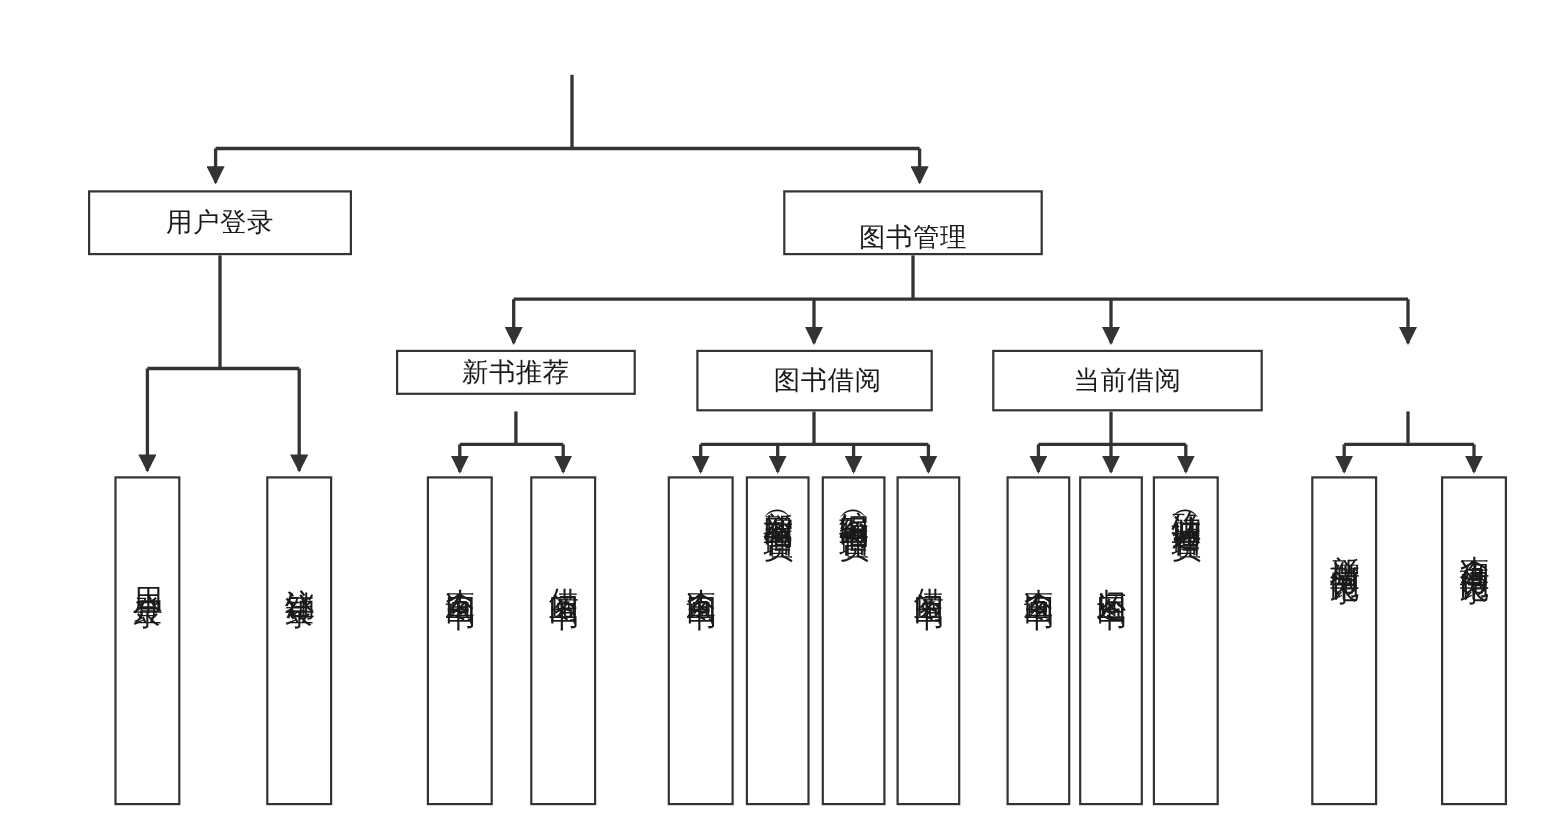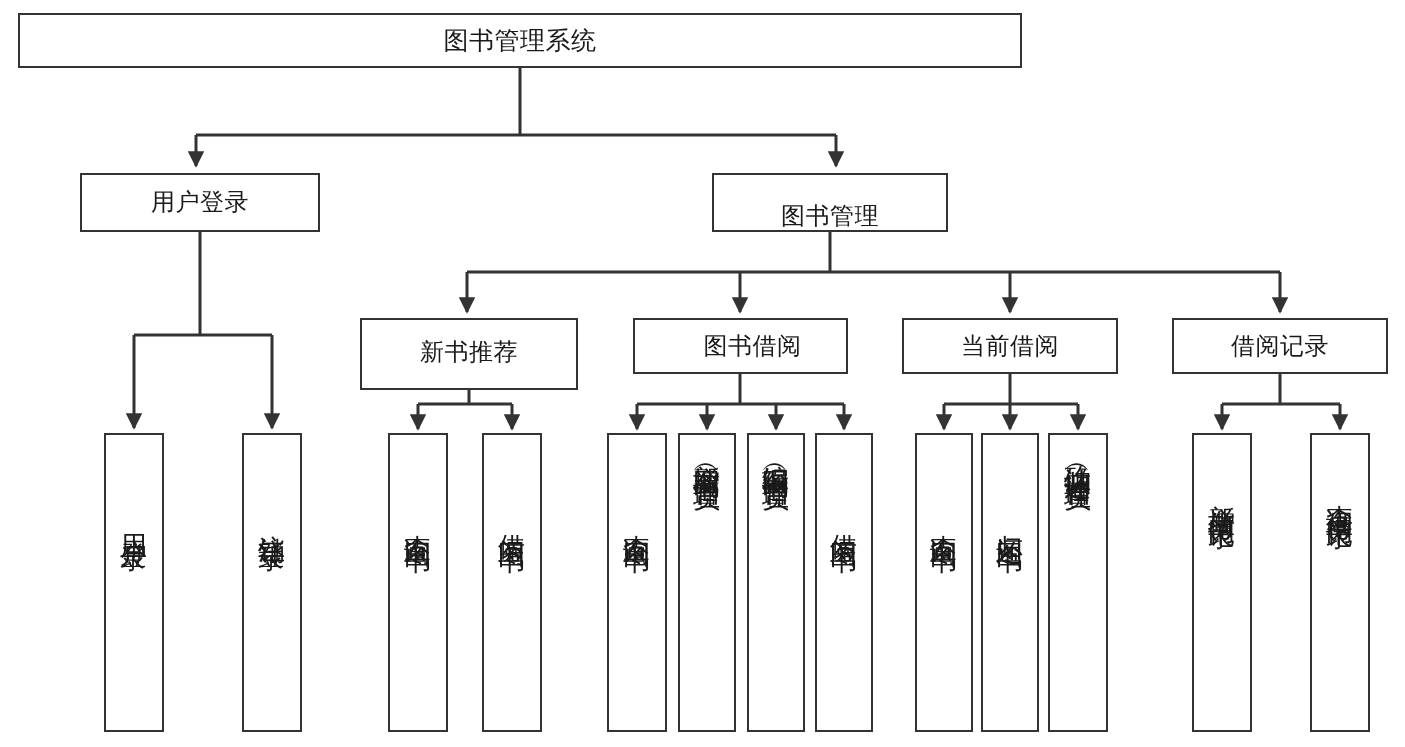--- a/index.html
+++ b/index.html
@@ -125,42 +125,36 @@
       <path d="M 1010 404 L 1010 429" marker-end="url(#arrow)"></path>
       <path d="M 1078 404 L 1078 429" marker-end="url(#arrow)"></path>
 
       <path d="M 1280 374 L 1280 404"></path>
       <path d="M 1222 404 L 1340 404"></path>
       <path d="M 1222 404 L 1222 429" marker-end="url(#arrow)"></path>
       <path d="M 1340 404 L 1340 429" marker-end="url(#arrow)"></path>
     </g>
   </svg>
 
-  <div class="node root" style="left:18px; top:13px; width:1004px; height:55px;">
-    <span class="label">图书管理系统</span>
-  </div>
 
   <div class="node cat" style="left:80px; top:173px; width:240px; height:59px;">
     <span class="label">用户登录</span>
   </div>
   <div class="node cat" style="left:712px; top:173px; width:236px; height:59px;align-items:flex-end;">
     <span class="label">图书管理</span>
   </div>
 
-  <div class="node cat" style="left:360px; top:318px; width:218px; height:72px;font-family:Liberation Mono, monospace;">
+  <div class="node cat" style="left:360px; top:318px; width:218px; height:41px;">
     <span class="label">新书推荐</span>
   </div>
   <div class="node cat" style="left:633px; top:318px; width:215px; height:56px;padding-left:24px;">
     <span class="label">图书借阅</span>
   </div>
-  <div class="node cat" style="left:902px; top:318px; width:216px; height:56px;">
+  <div class="node cat" style="left:902px; top:318px; width:246px; height:56px;">
     <span class="label">当前借阅</span>
-  </div>
-  <div class="node cat" style="left:1172px; top:318px; width:216px; height:56px;">
-    <span class="label">借阅记录</span>
   </div>
 
   <div class="node leaf" style="left:104px; top:433px; width:60px; height:299px; padding-top:78px;">
     <span class="label">用户登录</span>
   </div>
   <div class="node leaf" style="left:242px; top:433px; width:60px; height:299px; padding-top:78px;">
     <span class="label">注销登录</span>
   </div>
 
   <div class="node leaf" style="left:388px; top:433px; width:60px; height:299px; padding-top:78px;">

